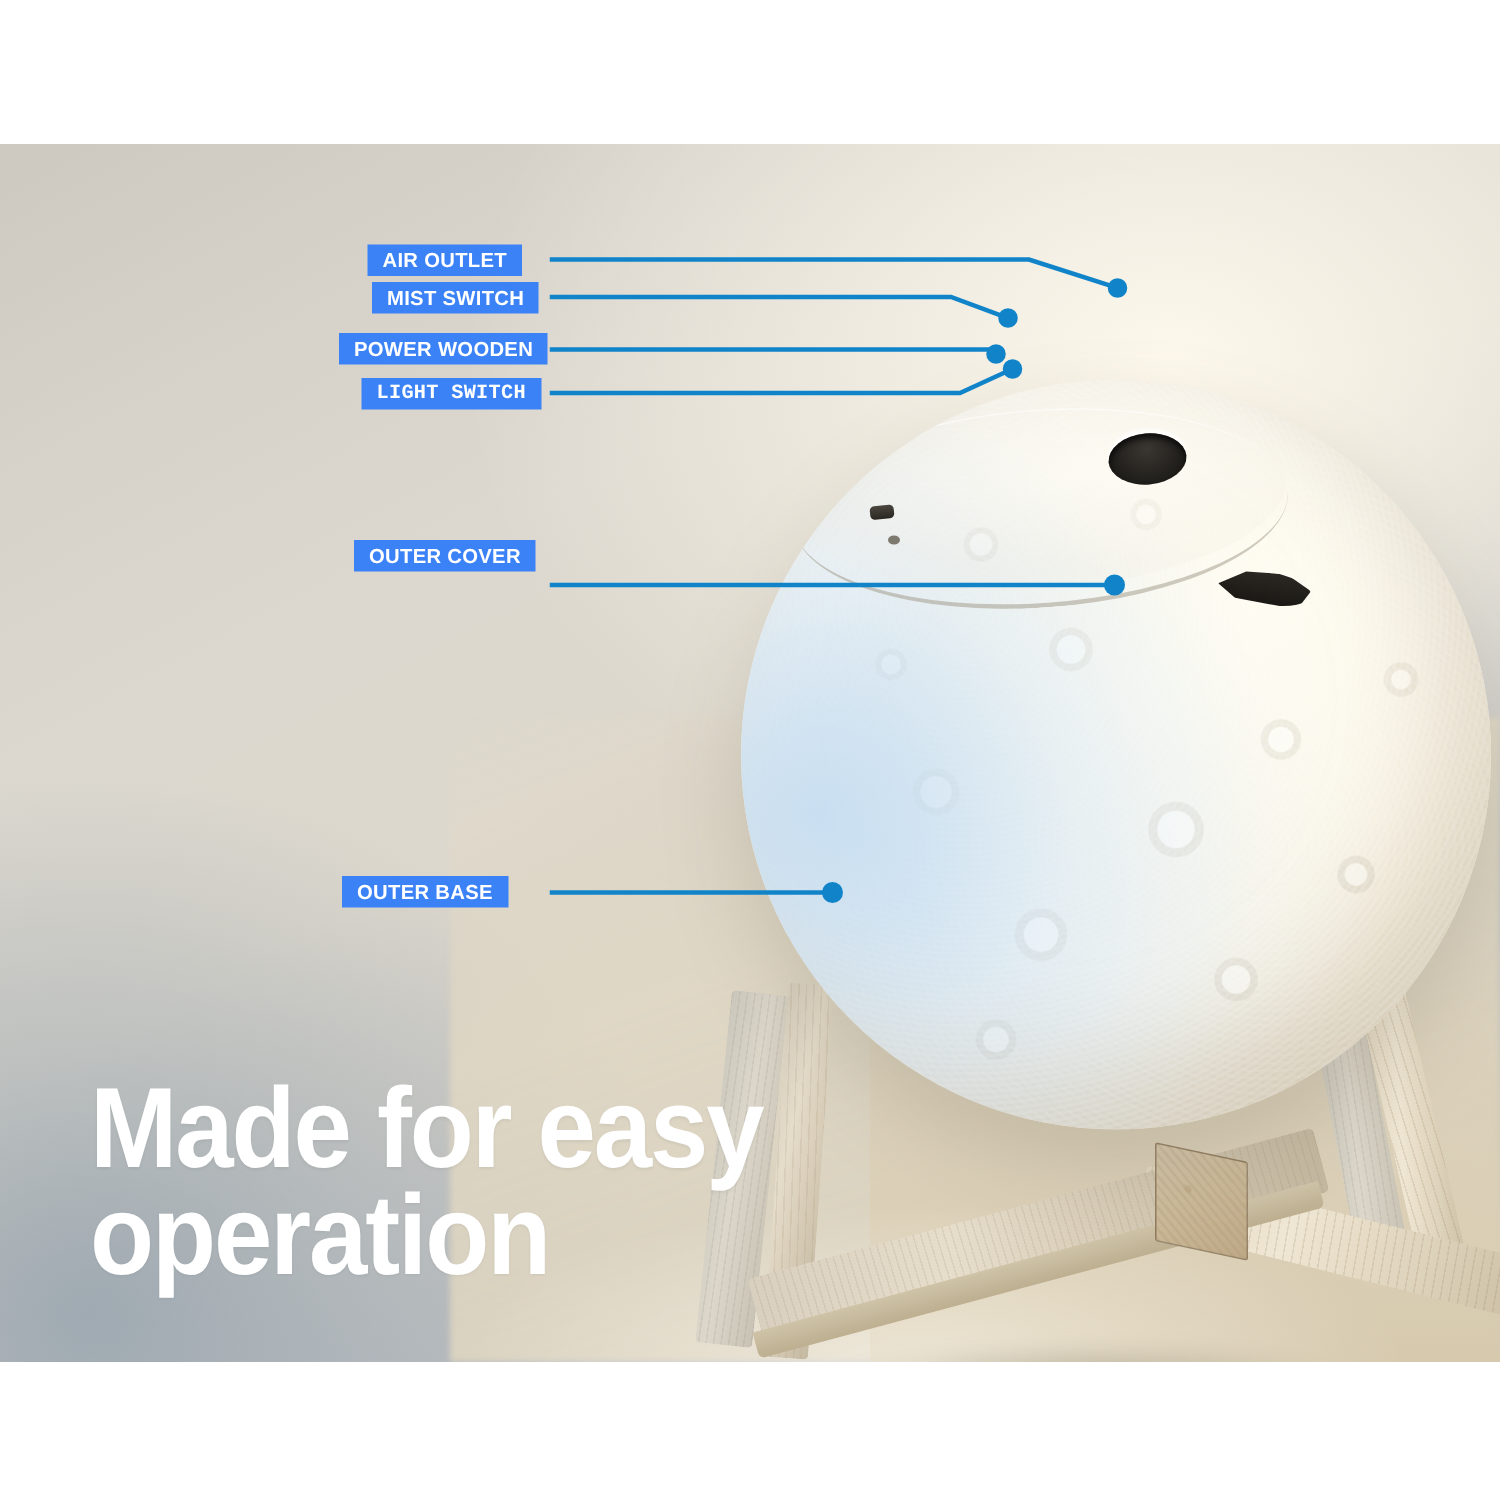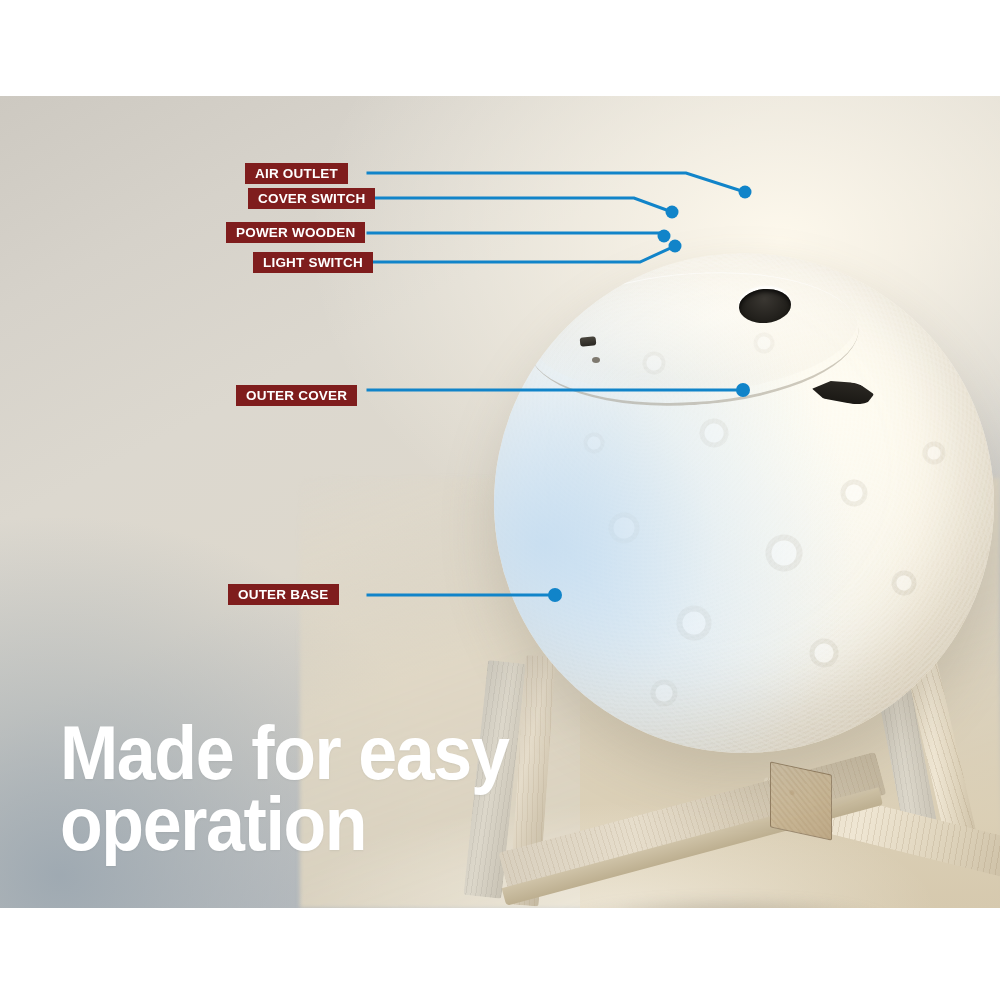--- a/index.html
+++ b/index.html
@@ -214,33 +214,33 @@
   .ctl-light{left:98px;top:104px;width:8px;height:6px;background:#6b6458;opacity:.85;}
 
   
   .callout-layer{position:absolute;inset:0;}
   svg.leaders{position:absolute;left:0;top:0;width:1000px;height:1000px;overflow:visible;}
 
   .tag{
     position:absolute;height:21px;
     display:flex;align-items:center;justify-content:center;
     padding:0 10px;
-    background:#7f1d1d;
+    background:#3b82f6;
     color:#ffffff;
     font-size:13.5px;
     font-weight:bold;
     letter-spacing:.2px;
     white-space:nowrap;
     font-family:"Liberation Sans", sans-serif;
   }
   .tag.t1{left:245px;top:163px;}
   .tag.t2{left:248px;top:188px;}
   .tag.t3{left:226px;top:222px;}
-  .tag.t4{left:253px;top:252px;}
-  .tag.t5{left:236px;top:385px;}
+  .tag.t4{left:241px;top:252px;font-family:Liberation Mono, monospace;}
+  .tag.t5{left:236px;top:360px;}
   .tag.t6{left:228px;top:584px;}
 
   
   .headline{
     position:absolute;left:60px;top:718px;
     color:#ffffff;
     font-family:"Liberation Sans", sans-serif;
     font-weight:bold;
     font-size:76px;
     line-height:.93;
@@ -308,21 +308,21 @@
         <circle cx="745" cy="192" r="6.5"></circle>
         <circle cx="672" cy="212" r="6.5"></circle>
         <circle cx="664" cy="236" r="6.5"></circle>
         <circle cx="675" cy="246" r="6.5"></circle>
         <circle cx="743" cy="390" r="7"></circle>
         <circle cx="555" cy="595" r="7"></circle>
       </g>
     </svg>
 
     <div class="tag t1">AIR OUTLET</div>
-    <div class="tag t2">COVER SWITCH</div>
+    <div class="tag t2">MIST SWITCH</div>
     <div class="tag t3">POWER WOODEN</div>
     <div class="tag t4">LIGHT SWITCH</div>
     <div class="tag t5">OUTER COVER</div>
     <div class="tag t6">OUTER BASE</div>
   </div>
 
   <div class="headline">
     <span>Made for easy</span>
     <span>operation</span>
   </div>

